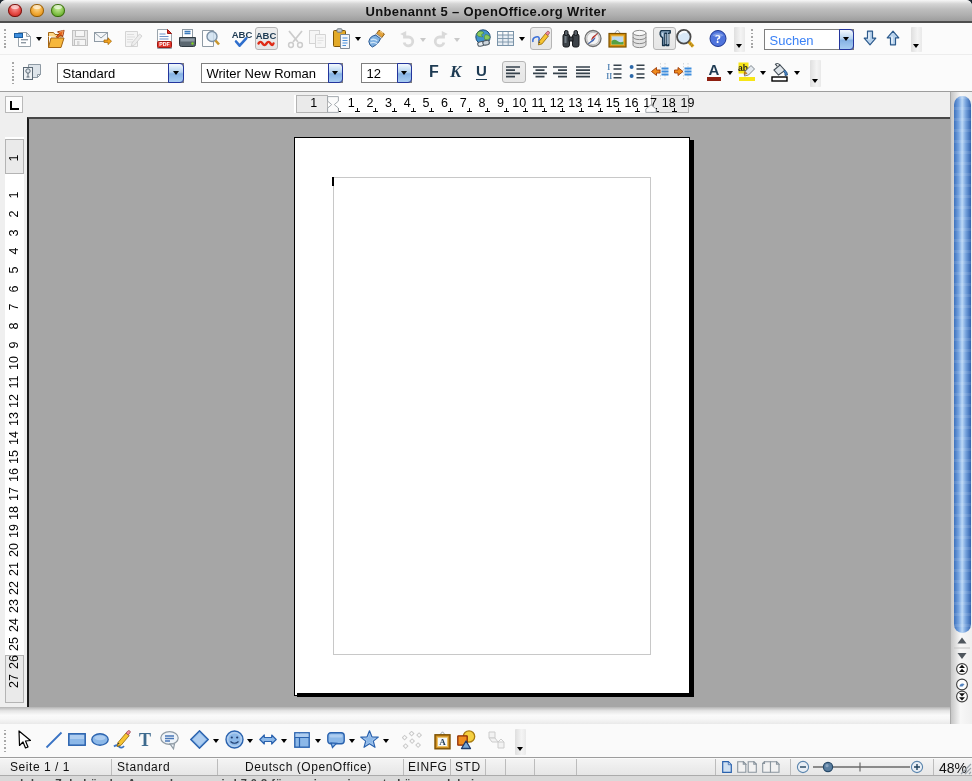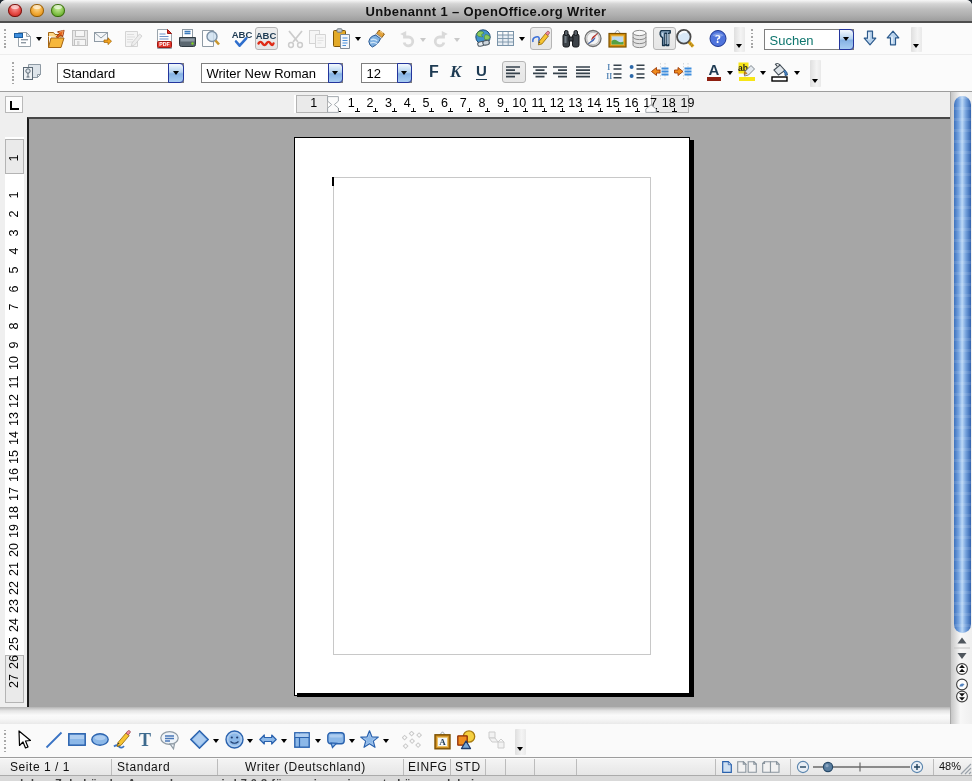--- a/index.html
+++ b/index.html
@@ -58,21 +58,21 @@
 .cbtn:after { content:""; position:absolute; left:3.5px; top:7px; width:0; height:0;
   border-left:3.5px solid transparent; border-right:3.5px solid transparent; border-top:4.5px solid #000; }
 </style>
 </head>
 <body>
 <div id="win">
   <div id="titlebar">
     <div class="tl" style="left:8px;  background:radial-gradient(circle at 50% 35%, #f5918e 5%, #e8504b 45%, #cc2d27 72%, #6e0f0a); box-shadow:inset 0 0 0 1px rgba(86,9,5,0.75);"></div>
     <div class="tl" style="left:30px; background:radial-gradient(circle at 50% 35%, #fbd388 5%, #f3ad3c 45%, #e0921a 72%, #8e5505); box-shadow:inset 0 0 0 1px rgba(120,72,4,0.75);"></div>
     <div class="tl" style="left:51px; background:radial-gradient(circle at 50% 35%, #c4e897 5%, #8cc854 45%, #63ab27 72%, #2f6509); box-shadow:inset 0 0 0 1px rgba(40,84,6,0.75);"></div>
-    <div id="title-text">Unbenannt 1 – OpenOffice.org Writer</div>
+    <div id="title-text">Unbenannt 5 – OpenOffice.org Writer</div>
   </div>
   <div id="tb1">
     <div class="grip" style="left:4px; top:6px; height:21px;"></div>
 
     <svg class="icon" style="left:14px;top:7px" width="19" height="19" viewBox="0 0 19 19">
       <path d="M4.5 2.5 h8 l4 4 v10 h-12 z" fill="#fff" stroke="#9aa4ac"></path>
       <path d="M12.5 2.5 l4 4 h-4 z" fill="#e4e9ee" stroke="#9aa4ac"></path>
       <rect x="0.5" y="3.5" width="8" height="4" fill="#3e8ede" stroke="#1a5d9e"></rect>
       <rect x="7" y="9" width="7" height="1.4" fill="#8f9aa4"></rect>
       <rect x="7" y="12" width="5" height="1.4" fill="#8f9aa4"></rect>
@@ -249,21 +249,21 @@
     <svg class="icon" style="left:709px;top:6px" width="18" height="19" viewBox="0 0 18 19">
       <circle cx="9" cy="9.5" r="8" fill="#4f74dc" stroke="#1d3691"></circle>
       <path d="M3.5 6.5 a6.5 5 0 0 1 11 0 a9 7 0 0 1 -11 0z" fill="#8aa4e8" fill-opacity="0.85"></path>
       <text x="9" y="14" font-size="12px" font-weight="bold" fill="#fff" text-anchor="middle" font-family="Liberation Serif">?</text>
     </svg>
     <div class="ovstrip" style="left:734px;top:4px;height:25px"></div>
     <div class="ddarrow" style="left:736px;top:21px"></div>
     <div class="grip" style="left:751px; top:6px; height:21px;"></div>
 
     <div class="combo" style="left:763.5px;top:6px;width:90.5px">
-        <span style="color:#0f766e">Suchen</span>
+        <span style="color:#3b82f6">Suchen</span>
         <div class="cbtn"></div>
       </div>
 
     <svg class="icon" style="left:863px;top:7px" width="14" height="16" viewBox="0 0 14 16">
       <path d="M4.5 1.2 h5 v7 h3.3 l-5.8 6.6 -5.8 -6.6 h3.3 z" fill="#b8d2ec" stroke="#2c5a8c" stroke-width="1.2" stroke-linejoin="round"></path>
       <path d="M6 2.5 v7" stroke="#e8f2fb" stroke-width="1.5"></path>
     </svg>
 
     <svg class="icon" style="left:886px;top:7px" width="14" height="16" viewBox="0 0 14 16">
       <path d="M4.5 14.8 h5 v-7 h3.3 l-5.8 -6.6 -5.8 6.6 h3.3 z" fill="#b8d2ec" stroke="#2c5a8c" stroke-width="1.2" stroke-linejoin="round"></path>
@@ -646,21 +646,21 @@
       </g>
     </svg>
     <div class="ovstrip" style="left:514.5px;top:5px;height:26px"></div>
     <div class="ddarrow" style="left:516.5px;top:23px"></div>
   </div>
   <div id="statusbar">
     <div class="sbtext" style="left:10px">Seite 1 / 1</div>
     <div class="sbsep" style="left:111px"></div>
     <div class="sbtext" style="left:117px">Standard</div>
     <div class="sbsep" style="left:217px"></div>
-    <div class="sbtext" style="left:245px">Writer (Deutschland)</div>
+    <div class="sbtext" style="left:245px">Deutsch (OpenOffice)</div>
     <div class="sbsep" style="left:403px"></div>
     <div class="sbtext" style="left:408px">EINFG</div>
     <div class="sbsep" style="left:450px"></div>
     <div class="sbtext" style="left:455px">STD</div>
     <div class="sbsep" style="left:485px"></div>
     <div class="sbsep" style="left:505px"></div>
     <div class="sbsep" style="left:534px"></div>
     <div class="sbsep" style="left:576px"></div>
     <div class="sbsep" style="left:715px"></div>
 
@@ -690,21 +690,21 @@
       <circle cx="7" cy="7" r="5.6" fill="#e8eef5" stroke="#5c86ae" stroke-width="1.1"></circle>
       <path d="M4 7 h6" stroke="#20425e" stroke-width="1.4"></path>
       <path d="M17 7 h97" stroke="#6a6a6a" stroke-width="1.4"></path>
       <path d="M64 2.5 v9" stroke="#6a6a6a" stroke-width="1.2"></path>
       <circle cx="32" cy="7" r="4.6" fill="#5a7ea0" stroke="#274968" stroke-width="1.2"></circle>
       <circle cx="31" cy="5.7" r="1.6" fill="#8aa6c2"></circle>
       <circle cx="121" cy="7" r="5.6" fill="#e8eef5" stroke="#5c86ae" stroke-width="1.1"></circle>
       <path d="M118 7 h6 M121 4 v6" stroke="#20425e" stroke-width="1.4"></path>
     </svg>
     <div class="sbsep" style="left:933px"></div>
-    <div class="sbtext" style="left:939px;font-size:11px;top:0.5px;letter-spacing:0">48%</div>
+    <div class="sbtext" style="left:939px;font-size:14px;top:0.5px;letter-spacing:0">48%</div>
     <svg class="icon" style="left:960px;top:4px" width="12" height="12" viewBox="0 0 12 12">
       <path d="M11 1 L1 11 M11 5 L5 11 M11 9 L9 11" stroke="#9aa2aa" stroke-width="1.2"></path>
     </svg>
   </div>
   <div id="bottomsliver">
     <div style="position:absolute;left:2px;top:0.5px;font-size:11px;font-weight:bold;color:#3e3e3e;letter-spacing:0.5px;white-space:nowrap">und dem Zubehör der Anwendungen wird 7.0.3 für gewisse eine gute Lösung dabei</div>
   </div>
 </div>
 
 </body></html>

